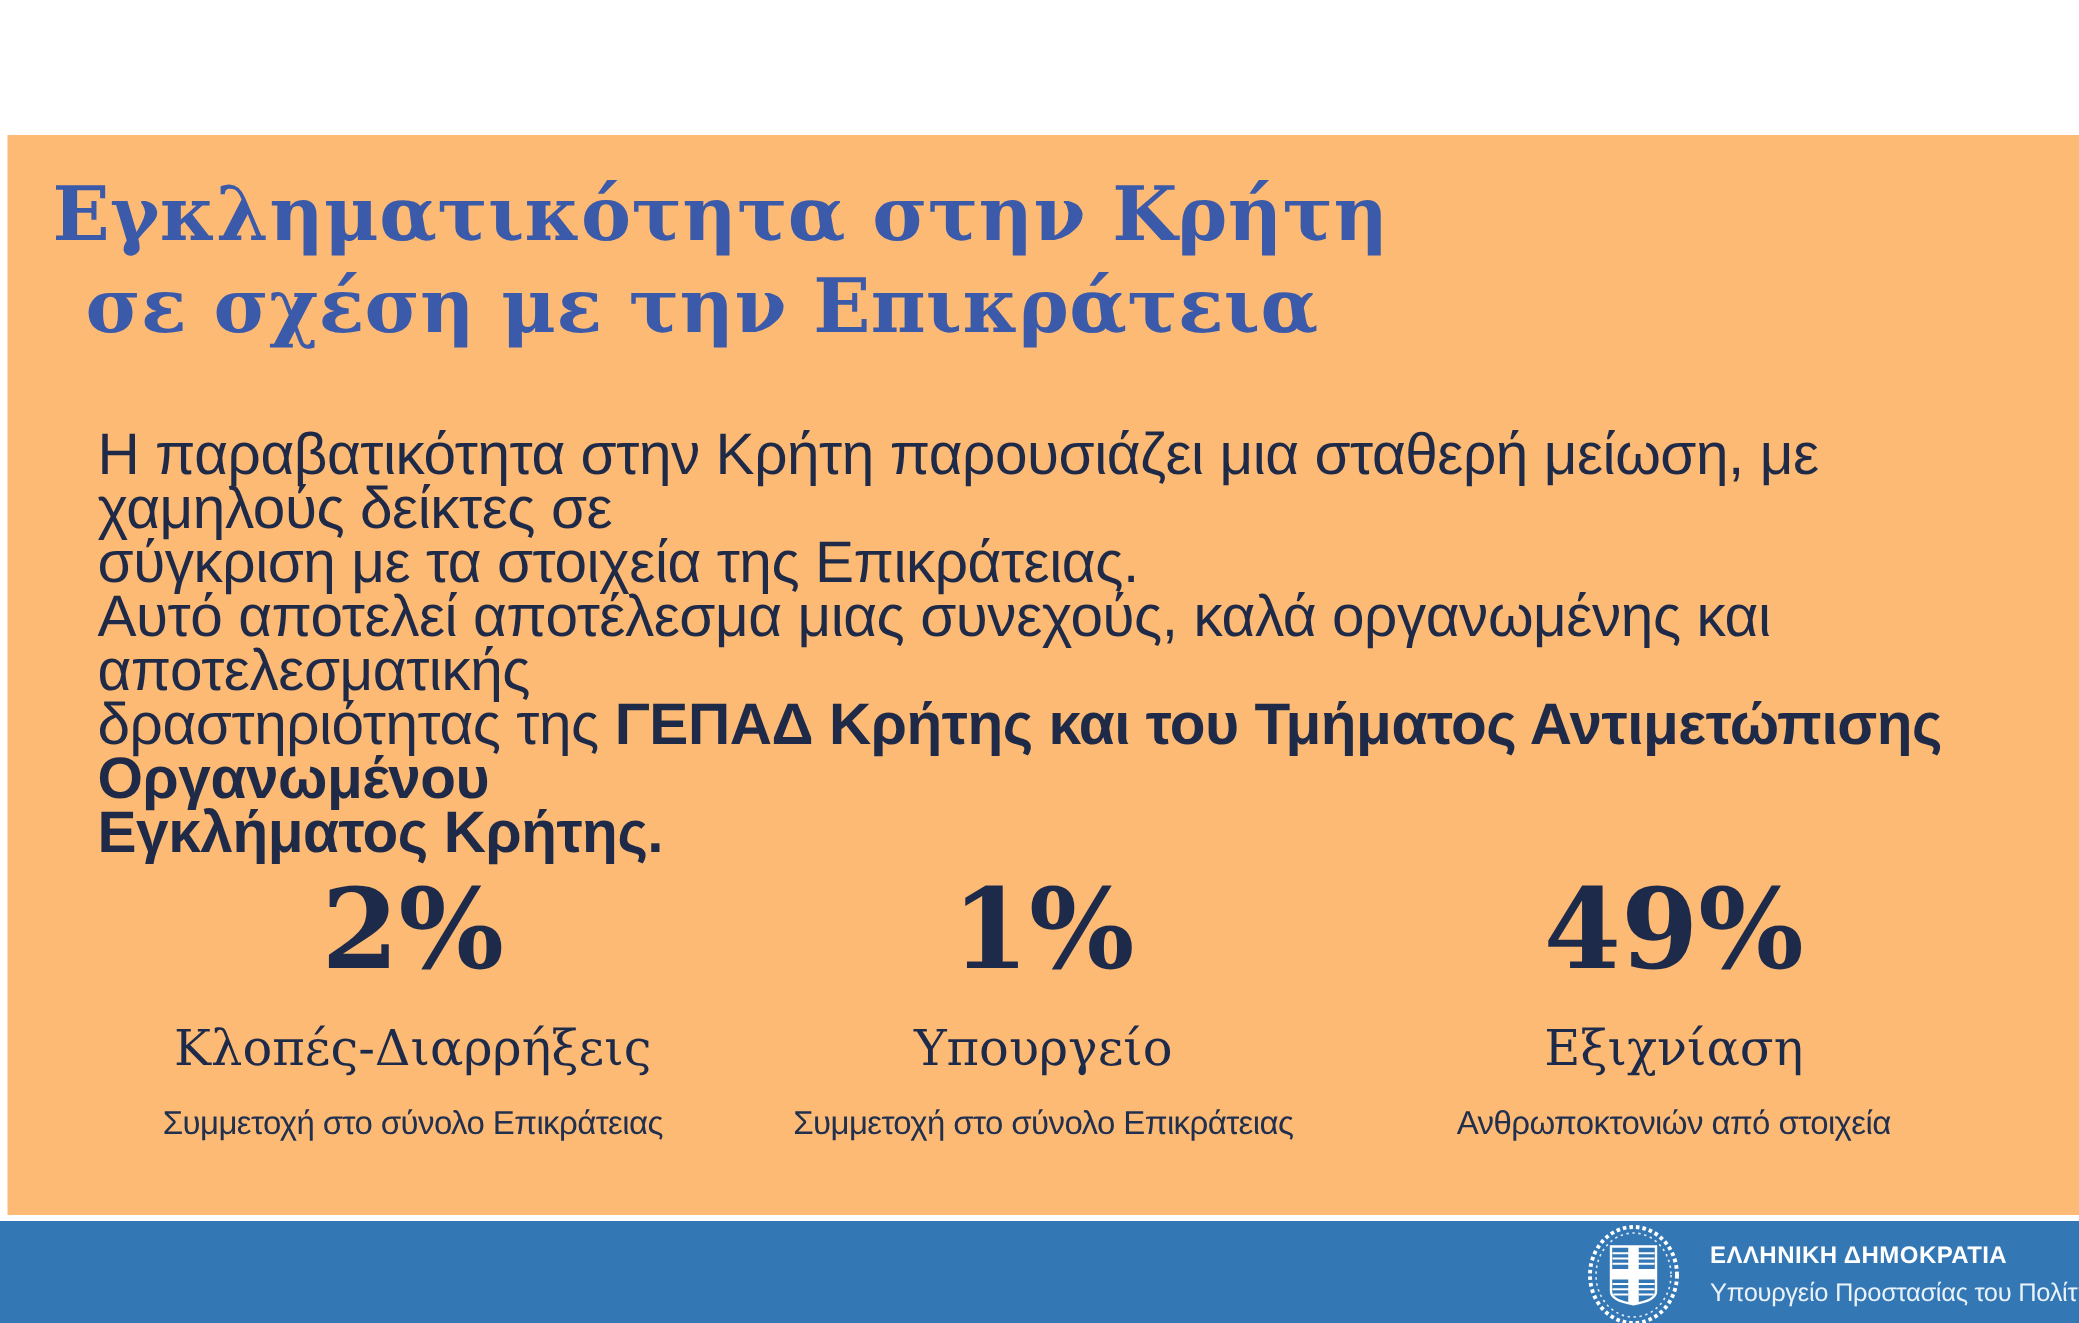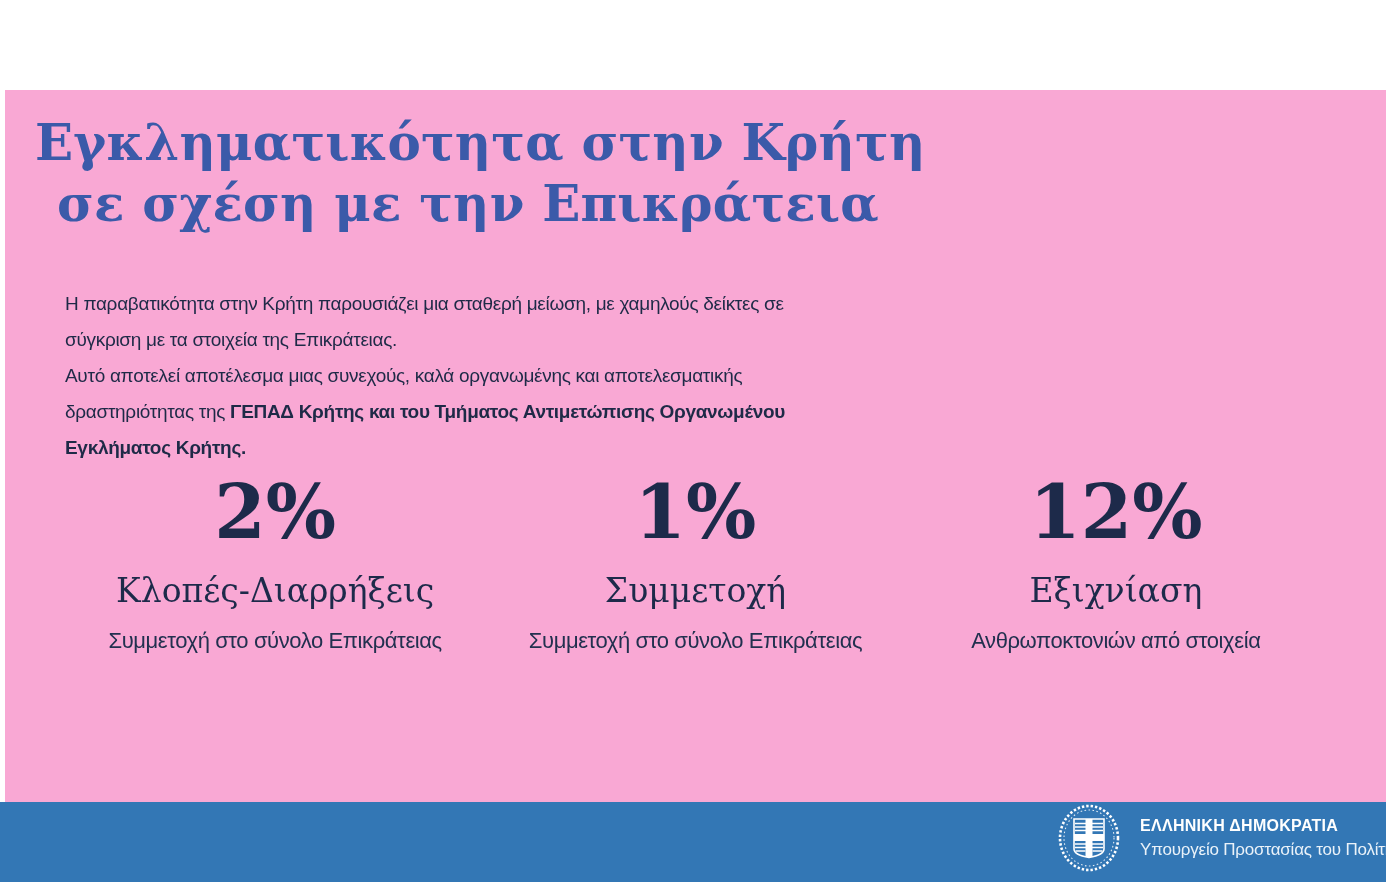--- a/index.html
+++ b/index.html
@@ -15,35 +15,35 @@
     background: #ffffff;
     overflow: hidden;
   }
   
   .card {
     position: absolute;
     top: 90px;
     left: 5px;
     right: 0;
     bottom: 72px;
-    background: #f9a8d4;
+    background: #fdba74;
   }
   .title {
     margin: 22px 0 0 30px;
     font-family: "DejaVu Serif", "Liberation Serif", serif;
     font-weight: 600;
     font-size: 50px;
     line-height: 61px;
     color: #3b5aa9;
     letter-spacing: 0.2px;
   }
   .title .line2 { padding-left: 22px; }
   .para {
     margin: 0 40px 0 60px;
-    font-size: 19px;
+    font-size: 39px;
     line-height: 36px;
     color: #1e2a47;
     letter-spacing: -0.3px;
     white-space: pre-line;
     max-width: 1240px;
   }
   .para1 { margin-top: 52px; }
   .para2 { }
   .para2 .bold { font-weight: bold; }
   .stats {
@@ -71,21 +71,21 @@
     font-size: 22px;
     line-height: 27px;
     color: #22304f;
     letter-spacing: -0.4px;
   }
   .footer {
     position: absolute;
     left: 0;
     right: 0;
     bottom: 0;
-    height: 80px;
+    height: 68px;
     background: #3377b5;
     overflow: hidden;
   }
   .emblem {
     position: absolute;
     left: 1056px;
     top: 2px;
   }
   .footer-text {
     position: absolute;
@@ -130,26 +130,26 @@
     <div class="stats">
 
       <div class="stat">
         <div class="stat-value">2%</div>
         <div class="stat-label">Κλοπές-Διαρρήξεις</div>
         <div class="stat-caption">Συμμετοχή στο σύνολο Επικράτειας</div>
       </div>
 
       <div class="stat">
         <div class="stat-value">1%</div>
-        <div class="stat-label">Συμμετοχή</div>
+        <div class="stat-label">Υπουργείο</div>
         <div class="stat-caption">Συμμετοχή στο σύνολο Επικράτειας</div>
       </div>
 
       <div class="stat">
-        <div class="stat-value">12%</div>
+        <div class="stat-value">49%</div>
         <div class="stat-label">Εξιχνίαση</div>
         <div class="stat-caption">Ανθρωποκτονιών από στοιχεία</div>
       </div>
 
     </div>
   </div>
 
   <div class="footer">
     <svg class="emblem" width="66" height="68" viewBox="0 0 66 68">
       <ellipse cx="33" cy="34" rx="29" ry="32" fill="none" stroke="#ffffff" stroke-width="2.6" stroke-dasharray="2.4 2"></ellipse>

